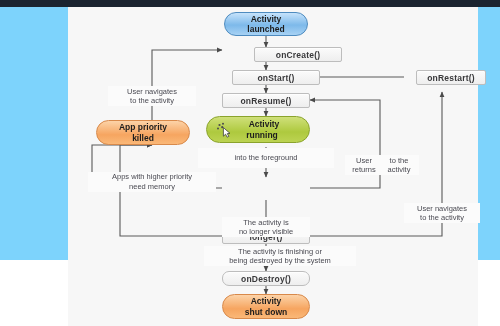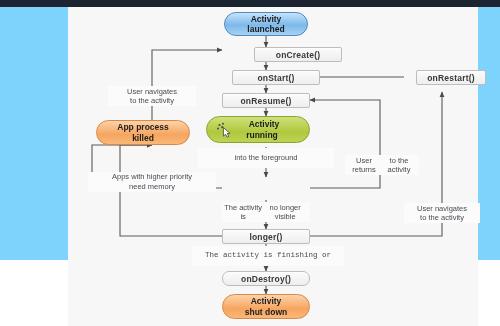--- a/index.html
+++ b/index.html
@@ -131,21 +131,21 @@
       <circle cx="7" cy="1.8" r="1" fill="#4c4c4c"></circle>
       <circle cx="2" cy="6.6" r="1" fill="#4c4c4c"></circle>
       <circle cx="6.2" cy="5.2" r="1.1" fill="#4c4c4c"></circle>
       <path d="M7.4,5.6 L7.4,14.2 L9.6,12.2 L11.1,15.2 L12.8,14.4 L11.3,11.6 L14,11.4 Z" fill="#ffffff" stroke="#3d3d3d" stroke-width="0.8" stroke-linejoin="round"></path>
     </svg>
     <span style="margin-left:12px">Activity</span>
     <span style="margin-left:8px">running</span>
   </div>
 
   <div class="node cap orange" style="left:96px;top:120px;width:94px;height:25px;flex-direction:column;">
-    <span>App process</span>
+    <span>App priority</span>
     <span>killed</span>
   </div>
 
 
   <div class="node cb" style="left:222px;top:229px;width:88px;height:15px;">
     <span>longer()</span>
   </div>
 
   <div class="node cb" style="left:222px;top:271px;width:88px;height:15px;border-radius:7px;">
     <span>onDestroy()</span>
@@ -167,27 +167,28 @@
 
   <div class="note" style="left:88px;top:172px;width:128px;height:20px;flex-direction:column;justify-content:flex-end;">
     <span>Apps with higher priority</span>
     <span>need memory</span>
   </div>
 
   <div class="note" style="left:198px;top:148px;width:136px;height:20px;flex-direction:column;">
     <span>into the foreground</span>
   </div>
 
-  <div class="note" style="left:222px;top:202px;width:88px;height:20px;flex-direction:row;">
+  <div class="note" style="left:222px;top:217px;width:88px;height:20px;flex-direction:column;">
     <span>The activity is</span>
     <span>no longer visible</span>
   </div>
 
-  <div class="note" style="left:192px;top:246px;width:152px;height:20px;flex-direction:column;font-family:Liberation Mono, monospace;">
+  <div class="note" style="left:204px;top:246px;width:152px;height:20px;flex-direction:column;">
     <span>The activity is finishing or</span>
+    <span>being destroyed by the system</span>
   </div>
 
   <div class="note" style="left:345px;top:155px;width:74px;height:20px;flex-direction:row;">
     <span>User returns</span>
     <span>to the activity</span>
   </div>
 
   <div class="note" style="left:404px;top:203px;width:76px;height:20px;flex-direction:column;">
     <span>User navigates</span>
     <span>to the activity</span>

